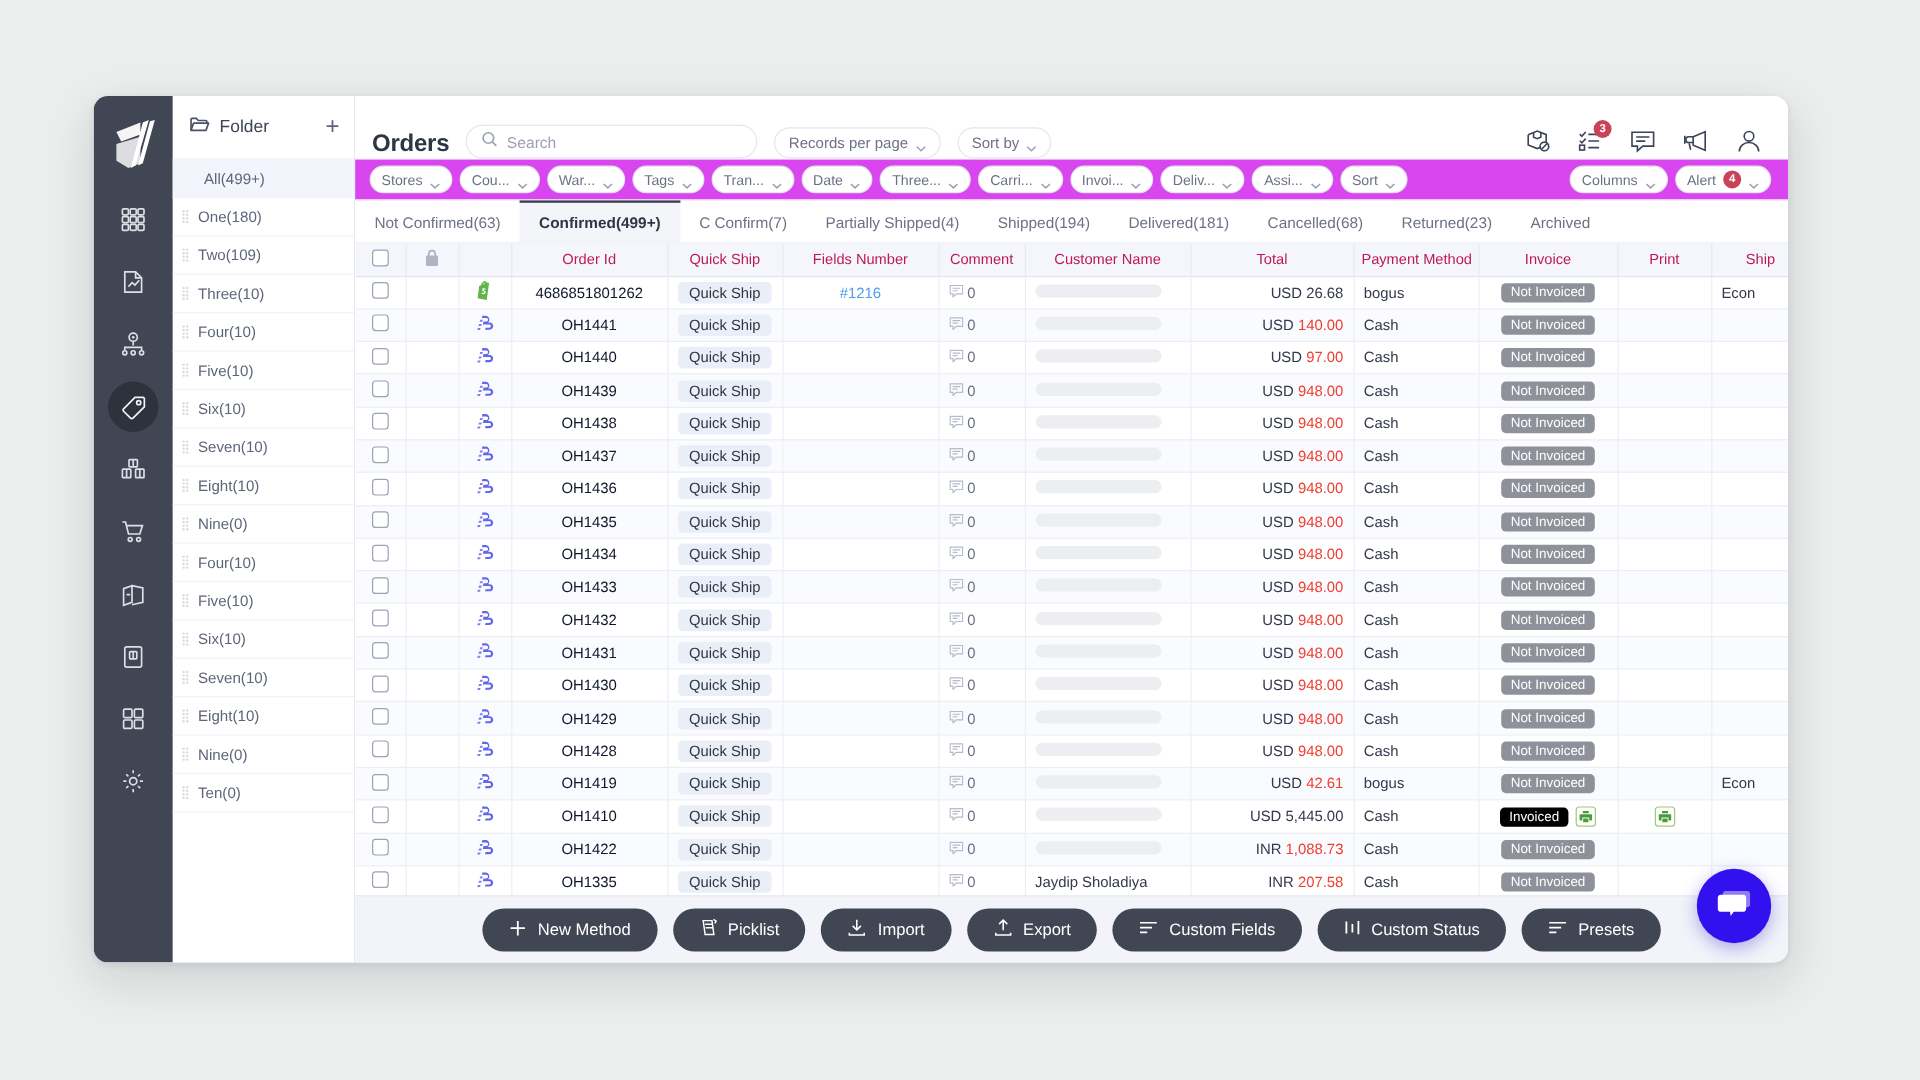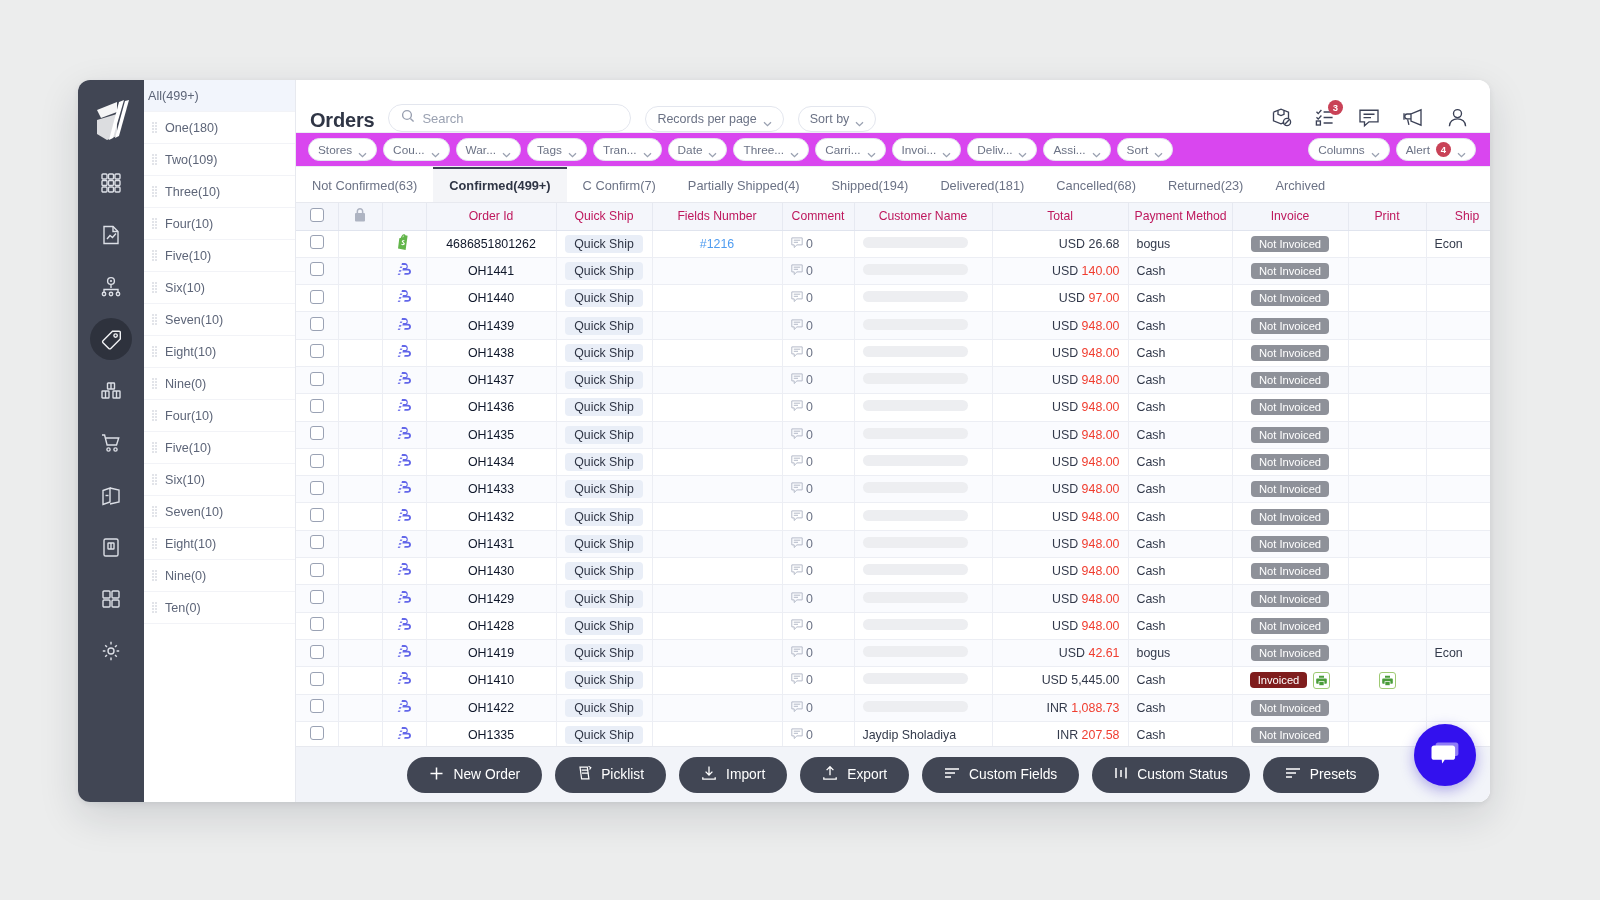--- a/index.html
+++ b/index.html
@@ -47,21 +47,21 @@
   }
   #folder-head .f-label { font-size: 14.5px; color: #3c4257; font-weight: 400; flex: 1; }
   #folder-head .plus { font-size: 20px; color: #5b6378; line-height: 1; cursor: pointer; }
   .folder-row {
     height: 32px; display: flex; align-items: center;
     padding-left: 8px; gap: 6px;
     font-size: 12.6px; color: #5d6578;
     border-bottom: 1px solid #f2f3f7;
     cursor: pointer; white-space: nowrap;
   }
-  .folder-row.all { padding-left: 4px; background: #f2f5fc; color: #5d6578; }
+  .folder-row.all { padding-left: 26px; background: #f2f5fc; color: #5d6578; }
   .grip { width: 7px; height: 13px; flex: 0 0 7px; opacity: .55; }
   .grip i {
     display:block; width:2px; height:2px; background:#b9bec9; border-radius:50%;
     float:left; margin: 1px 1px 0 0;
   }
   
   #main { flex: 1; display: flex; flex-direction: column; min-width: 0; position: relative; }
   
   #topbar {
     height: 53px; display: flex; align-items: flex-end;
@@ -147,21 +147,21 @@
   .onum { color: #4f9cf0; cursor: pointer; }
   .qs {
     display: inline-block; background: #e9eef7; color: #2f3545;
     font-size: 12.3px; padding: 2px 9px; border-radius: 4px; cursor: pointer;
   }
   .cust-skel { display: inline-block; height: 11px; width: 105px; border-radius: 6px; background: #edeef1; }
   .inv-badge {
     display: inline-block; font-size: 11.2px; color: #fff;
     padding: 2px 8px; border-radius: 4px; background: #8e9199; cursor: pointer;
   }
-  .inv-badge.yes { background: #7f1d1d; }
+  .inv-badge.yes { background: #000000; }
   .print-btn {
     display: inline-flex; align-items: center; justify-content: center;
     width: 17px; height: 17px; border: 1px solid #9fca74; border-radius: 3px;
     vertical-align: middle; margin-left: 6px; cursor: pointer;
   }
   .red { color: #f03d2f; }
   
   #bottombar {
     position: absolute; left: 0; right: 0; bottom: 0; height: 56px;
     background: #f2f4f9; border-top: 1px solid #e7e9ef;
@@ -272,20 +272,30 @@
     </div>
     <div class="rail-item">
       <svg width="22" height="22" viewBox="0 0 22 22" fill="none" stroke="#dcdfe6" stroke-width="1.4">
         <circle cx="11" cy="11" r="3"></circle>
         <path d="M11 1.8v2.6M11 17.6v2.6M2.8 11h2.6M16.6 11h2.6M5.2 5.2l1.8 1.8M15 15l1.8 1.8M16.8 5.2L15 7M7 15l-1.8 1.8"></path>
       </svg>
     </div>
   </div>
 
   <div id="folder-panel">
+    <div id="folder-head">
+      <span>
+        <svg width="17" height="14" viewBox="0 0 17 14" fill="none" stroke="#4b5162" stroke-width="1.4">
+          <path d="M1.2 11.6V2.6a1 1 0 011-1h3.4l1.6 1.8h6.2a1 1 0 011 1v1"></path>
+          <path d="M1.2 11.6l2.1-6h12.5l-2.1 6z" stroke-linejoin="round"></path>
+        </svg>
+      </span>
+      <span class="f-label">Folder</span>
+      <span class="plus">+</span>
+    </div>
     <div id="folder-list">
         <div class="folder-row all">
           <span>All(499+)</span>
         </div>
         <div class="folder-row">
           <span class="grip">
             <i></i>
             <i></i>
             <i></i>
             <i></i>
@@ -1170,21 +1180,21 @@
             </tr>
           </tbody>
       </table>
     </div>
 
     <div id="bottombar">
         <div class="tool-btn">
           <span><svg width="15" height="15" viewBox="0 0 15 15" fill="none" stroke="#fff" stroke-width="1.5">
               <path d="M7.5 1.5v12M1.5 7.5h12"></path>
             </svg></span>
-          <span>New Order</span>
+          <span>New Method</span>
         </div>
         <div class="tool-btn">
           <span><svg width="15" height="16" viewBox="0 0 15 16" fill="none" stroke="#fff" stroke-width="1.2">
               <path d="M3 2.2h7.3l1.6 11.6H4.6z"></path>
               <path d="M4.6 5.2h6.6M5 8.2h6.4"></path>
               <path d="M11.5 1.2l2.3 1.4-1.2 1.9"></path>
             </svg></span>
           <span>Picklist</span>
         </div>
         <div class="tool-btn">

